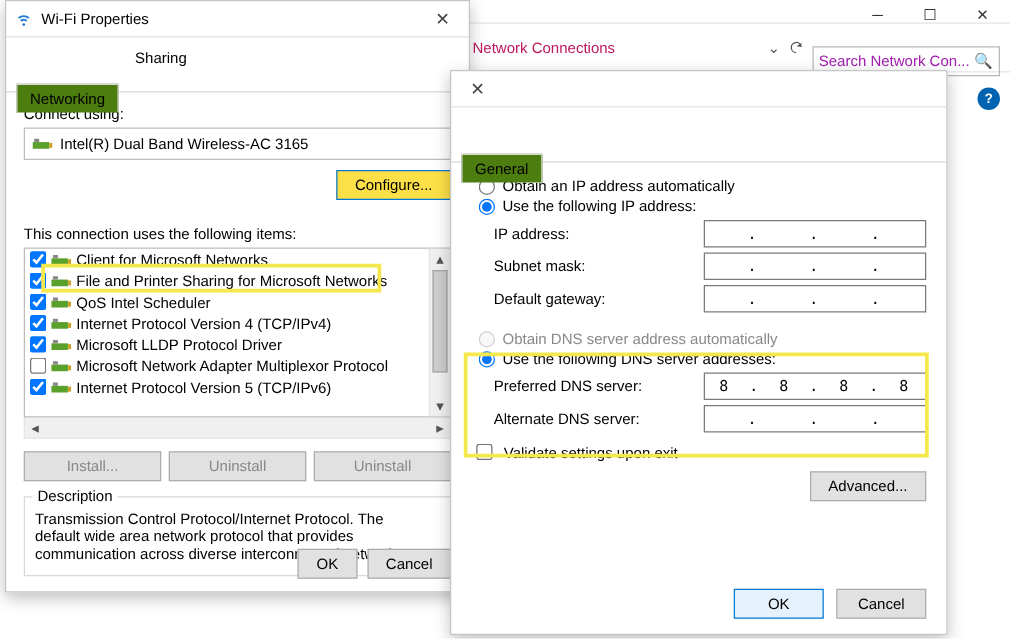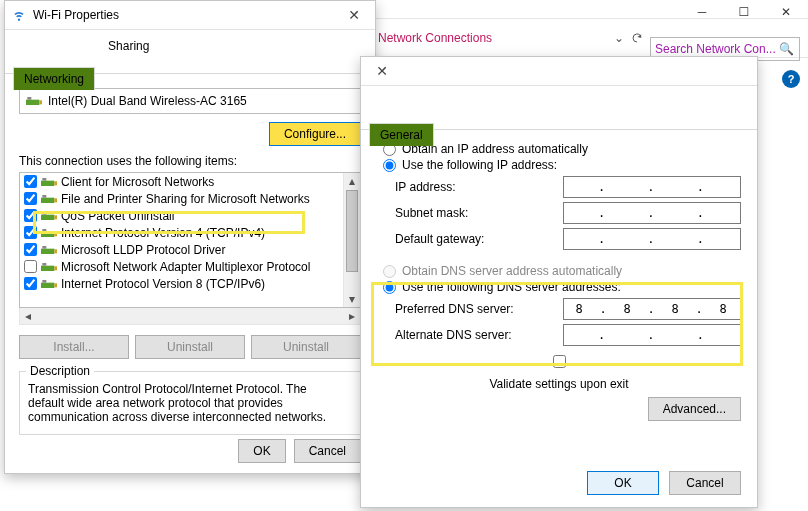--- a/index.html
+++ b/index.html
@@ -52,21 +52,21 @@
   
   #ipv4{left:360px;top:56px;width:396px;height:450px;}
   #ipv4 .tabs{padding:4px 8px 0 8px;display:flex;border-bottom:1px solid #d8d8d8;}
   #ipv4 .body{padding:10px 16px;}
   .radio-row{display:flex;align-items:center;gap:6px;margin:2px 0 2px 6px;}
   .radio-row input{margin:0;}
   .field-row{display:flex;align-items:center;margin:4px 0 4px 18px;}
   .field-row .lbl{flex:1;}
   .ipbox{width:168px;height:20px;border:1px solid #7a7a7a;display:flex;align-items:center;justify-content:space-around;padding:0 4px;letter-spacing:2px;font-family:Consolas,monospace;}
   .ipbox .dot{color:#000;}
-  .chk-row{display:flex;align-items:center;gap:6px;margin-top:6px;flex-direction:column;}
+  .chk-row{display:flex;align-items:center;gap:6px;margin-top:6px;}
   .hl.y2{border:3px solid #f5e84c;pointer-events:none;}
   .group-gap{height:8px;}
   .adv-row{position:relative;display:flex;justify-content:flex-end;margin-top:6px;}
   .okc2{position:absolute;right:16px;bottom:12px;display:flex;gap:10px;}
   .okc2 .btn.ok{border:1px solid #0078d7;background:#e5f1fb;width:72px;justify-content:center;}
   .okc2 .btn{width:72px;justify-content:center;}
 
   svg{display:block;}
 </style>
 </head>
@@ -105,34 +105,35 @@
           </svg>
       </span>
       <span class="t-text">Wi-Fi Properties</span>
       <span class="t-close">✕</span>
     </div>
     <div class="tabs">
       <div class="tab active">Networking</div>
       <div class="tab">Sharing</div>
     </div>
     <div class="body">
+      <div>Connect using:</div>
       <div class="adapter">
         <span>
           <svg width="16" height="12" viewBox="0 0 24 16">
               <rect x="0" y="6" width="20" height="8" fill="#5aa02c"></rect>
               <rect x="2" y="2" width="6" height="4" fill="#888"></rect>
               <rect x="20" y="7" width="4" height="6" fill="#c9a227"></rect>
             </svg>
         </span>
         <span>Intel(R) Dual Band Wireless-AC 3165</span>
       </div>
       <div class="btn-row-right">
         <button class="btn primary">Configure...</button>
       </div>
-      <div style="margin-top:8px">This connection uses the following items:</div>
+      <div style="margin-top:20px">This connection uses the following items:</div>
 
       <div class="listbox">
         <div class="listbox-inner" id="proto-list">
             <div class="li">
               <input type="checkbox" checked="" style="">
               <span class="ic">
                 <svg width="16" height="12" viewBox="0 0 24 16">
                   <rect x="0" y="6" width="20" height="8" fill="#5aa02c"></rect>
                   <rect x="2" y="2" width="6" height="4" fill="#888"></rect>
                   <rect x="20" y="7" width="4" height="6" fill="#c9a227"></rect>
@@ -153,21 +154,21 @@
             </div>
             <div class="li">
               <input type="checkbox" checked="" style="">
               <span class="ic">
                 <svg width="16" height="12" viewBox="0 0 24 16">
                   <rect x="0" y="6" width="20" height="8" fill="#5aa02c"></rect>
                   <rect x="2" y="2" width="6" height="4" fill="#888"></rect>
                   <rect x="20" y="7" width="4" height="6" fill="#c9a227"></rect>
                 </svg>
               </span>
-              <span>QoS Packet Uninstall</span>
+              <span>QoS Intel Scheduler</span>
             </div>
             <div class="li">
               <input type="checkbox" checked="" style="">
               <span class="ic">
                 <svg width="16" height="12" viewBox="0 0 24 16">
                   <rect x="0" y="6" width="20" height="8" fill="#5aa02c"></rect>
                   <rect x="2" y="2" width="6" height="4" fill="#888"></rect>
                   <rect x="20" y="7" width="4" height="6" fill="#c9a227"></rect>
                 </svg>
               </span>
@@ -197,21 +198,21 @@
             </div>
             <div class="li">
               <input type="checkbox" checked="" style="">
               <span class="ic">
                 <svg width="16" height="12" viewBox="0 0 24 16">
                   <rect x="0" y="6" width="20" height="8" fill="#5aa02c"></rect>
                   <rect x="2" y="2" width="6" height="4" fill="#888"></rect>
                   <rect x="20" y="7" width="4" height="6" fill="#c9a227"></rect>
                 </svg>
               </span>
-              <span>Internet Protocol Version 8 (TCP/IPv6)</span>
+              <span>Internet Protocol Version 5 (TCP/IPv6)</span>
             </div>
           </div>
         <div class="scrollbar">
           <div class="arr">▴</div>
           <div class="thumb"></div>
           <div style="flex:1"></div>
           <div class="arr">▾</div>
         </div>
       </div>
       <div class="hscroll">

